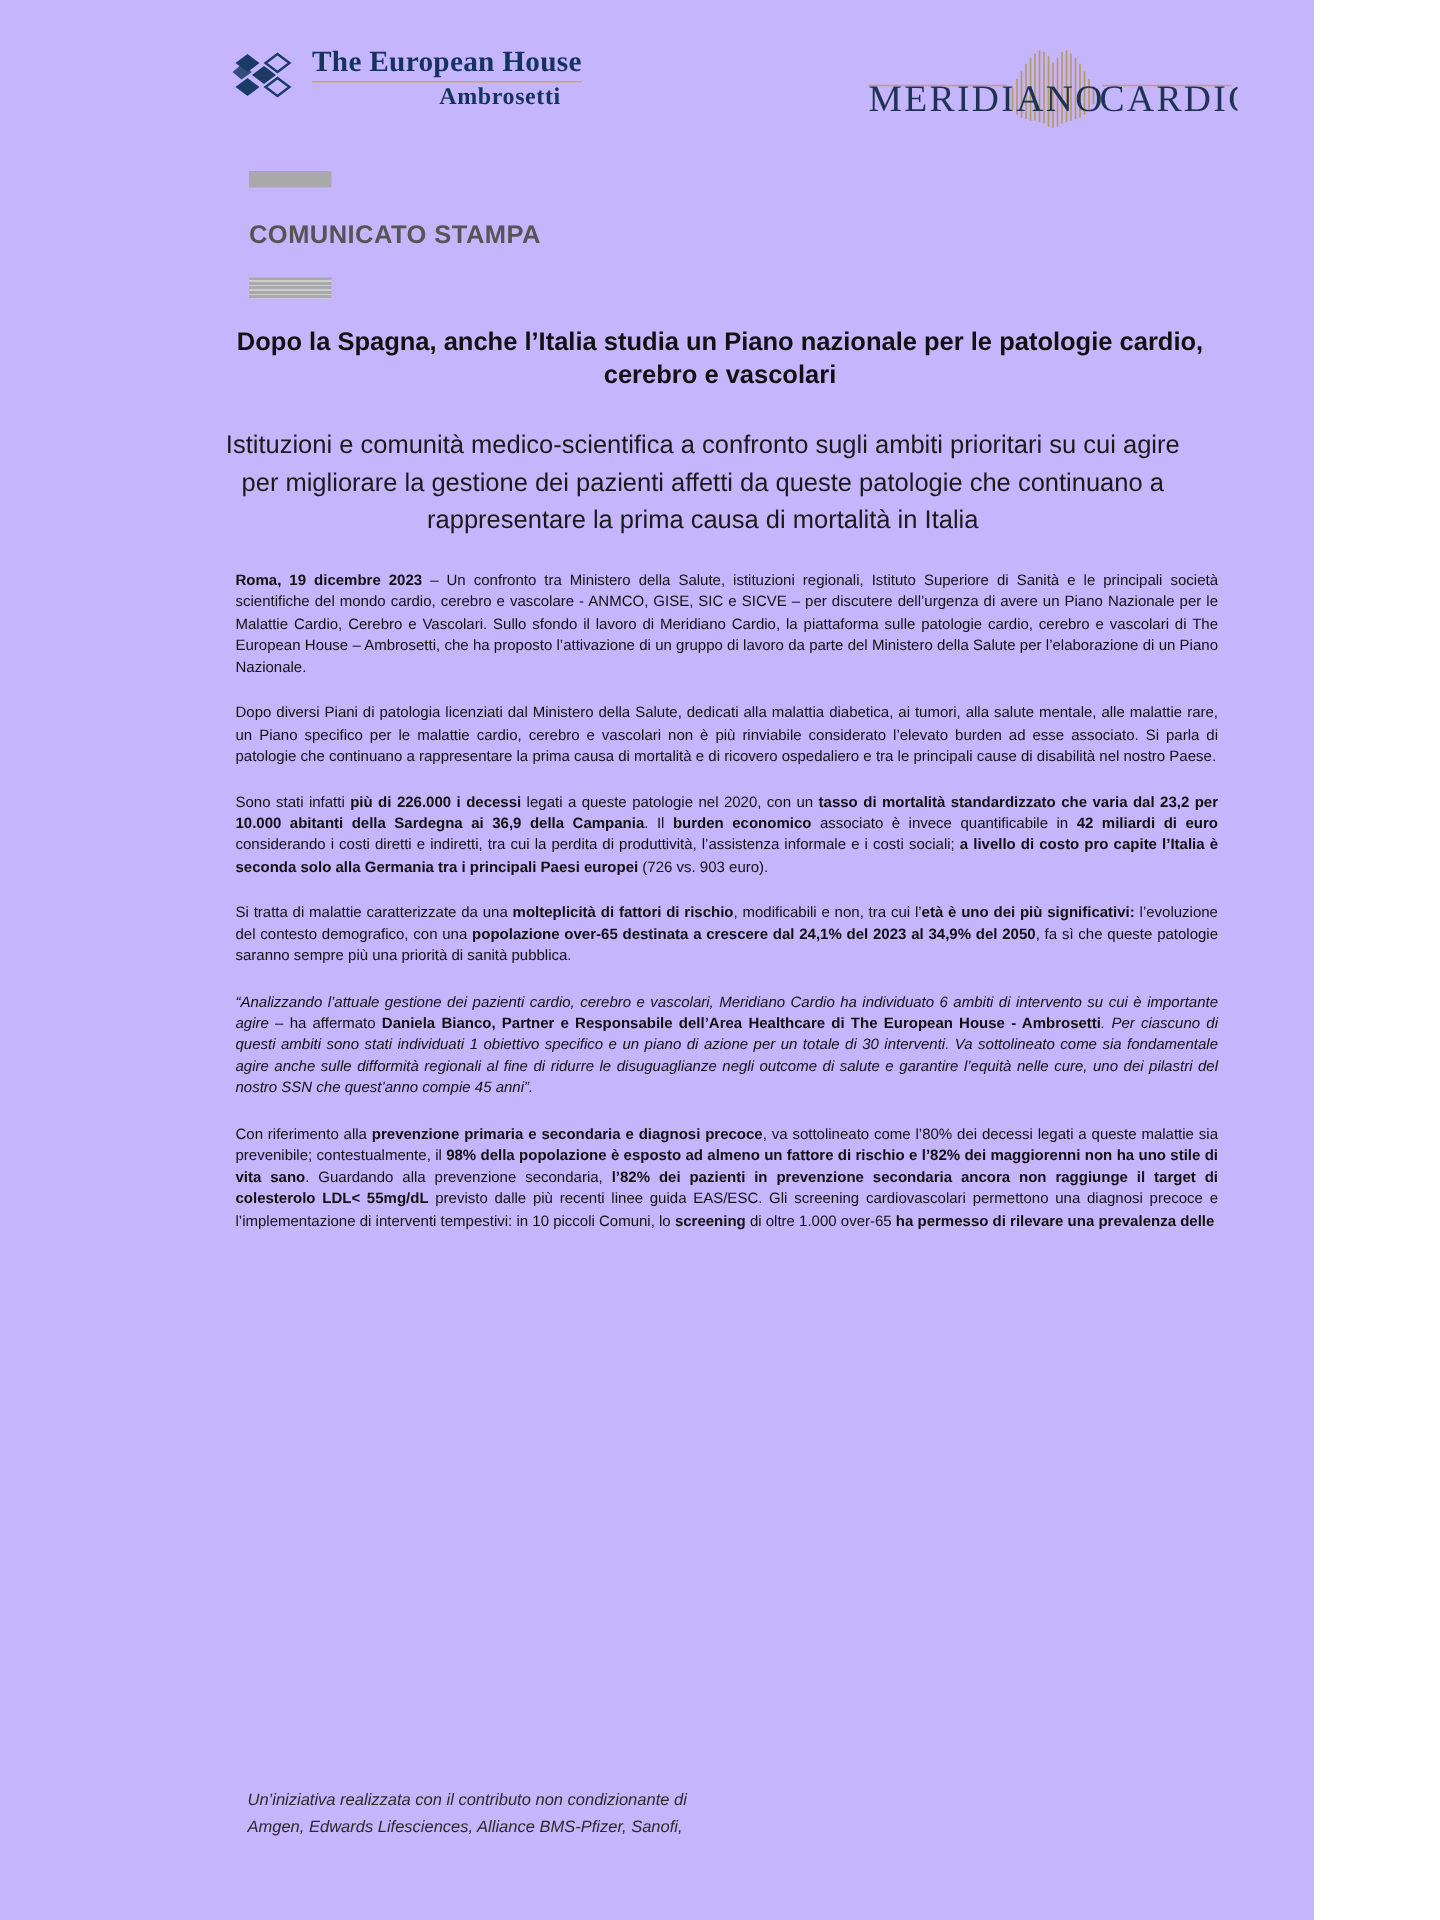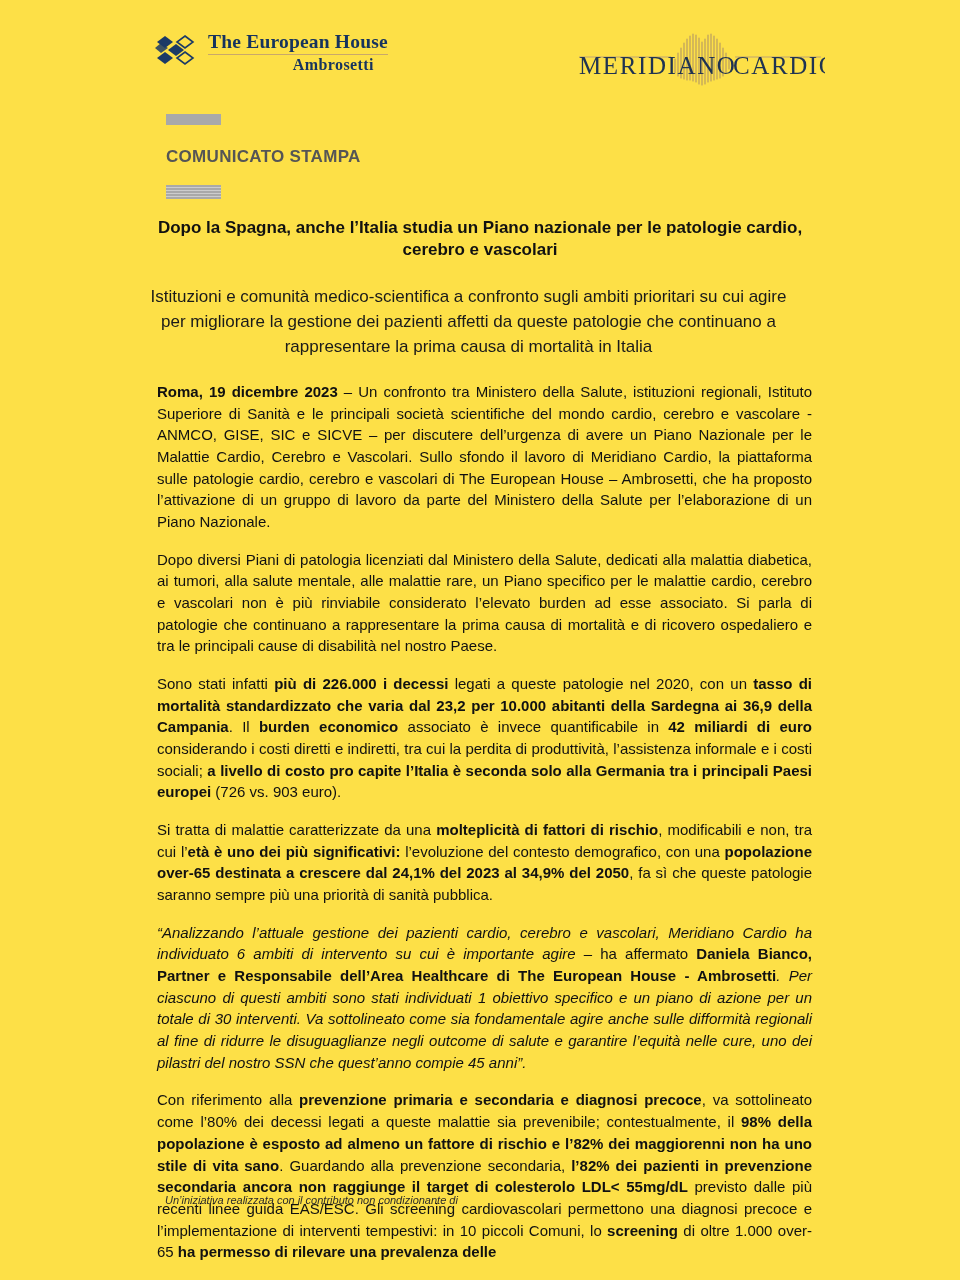--- a/index.html
+++ b/index.html
@@ -11,23 +11,23 @@
     width: 960px;
     height: 1280px;
     font-family: "Liberation Sans", sans-serif;
     color: #1a1a1a;
     position: relative;
     overflow: hidden;
   }
 
   .page {
     position: relative;
-    width: 960px;
+    width: 876px;
     height: 1280px;
-    background: #fde047;
+    background: #c4b5fd;
   }
 
   
   .logo-bar {
     position: absolute;
     top: 20px;
     left: 0;
     width: 960px;
     height: 80px;
   }
@@ -144,21 +144,21 @@
 
   
   .body-col {
     position: absolute;
     left: 157px;
     top: 381px;
     width: 655px;
   }
   .body-col p {
     margin: 0 0 16px 0;
-    font-size: 15px;
+    font-size: 10px;
     line-height: 1.445;
     text-align: justify;
     color: #111111;
     hyphens: none;
   }
   .body-col p:last-child { margin-bottom: 0; }
   .body-col b, .body-col strong { font-weight: bold; }
   .quote-para { font-style: italic; }
   .quote-para .noital { font-style: normal; }
 
@@ -258,15 +258,16 @@
     <p><span>Si tratta di malattie caratterizzate da una </span><b>molteplicità di fattori di rischio</b><span>, modificabili e non, tra cui l’</span><b>età è uno dei più significativi:</b><span> l’evoluzione del contesto demografico, con una </span><b>popolazione over-65 destinata a crescere dal 24,1% del 2023 al 34,9% del 2050</b><span>, fa sì che queste patologie saranno sempre più una priorità di sanità pubblica.</span></p>
 
     <p class="quote-para"><span>“Analizzando l’attuale gestione dei pazienti cardio, cerebro e vascolari, Meridiano Cardio ha individuato 6 ambiti di intervento su cui è importante agire</span><span class="noital"> – ha affermato </span><b class="noital">Daniela Bianco, Partner e Responsabile dell’Area Healthcare di The European House - Ambrosetti</b><span>. Per ciascuno di questi ambiti sono stati individuati 1 obiettivo specifico e un piano di azione per un totale di 30 interventi.  Va sottolineato come sia fondamentale agire anche sulle difformità regionali al fine di ridurre le disuguaglianze negli outcome di salute e garantire l’equità nelle cure, uno dei pilastri del nostro SSN che quest’anno compie 45 anni”.</span></p>
 
     <p><span>Con riferimento alla </span><b>prevenzione primaria e secondaria e diagnosi precoce</b><span>, va sottolineato come l’80% dei decessi legati a queste malattie sia prevenibile; contestualmente, il </span><b>98% della popolazione è esposto ad almeno un fattore di rischio e l’82% dei maggiorenni non ha uno stile di vita sano</b><span>. Guardando alla prevenzione secondaria, </span><b>l’82% dei pazienti in prevenzione secondaria ancora non raggiunge il target di colesterolo LDL&lt; 55mg/dL</b><span> previsto dalle più recenti linee guida EAS/ESC. Gli screening cardiovascolari permettono una diagnosi precoce e l’implementazione di interventi tempestivi: in 10 piccoli Comuni, lo </span><b>screening</b><span> di oltre 1.000 over-65 </span><b>ha permesso di rilevare una prevalenza delle</b></p>
 
   </div>
 
   <div class="footer">
     <div>Un’iniziativa realizzata con il contributo non condizionante di</div>
+    <div>Amgen, Edwards Lifesciences, Alliance BMS-Pfizer, Sanofi,</div>
   </div>
 
 </div>
 
 </body></html>

